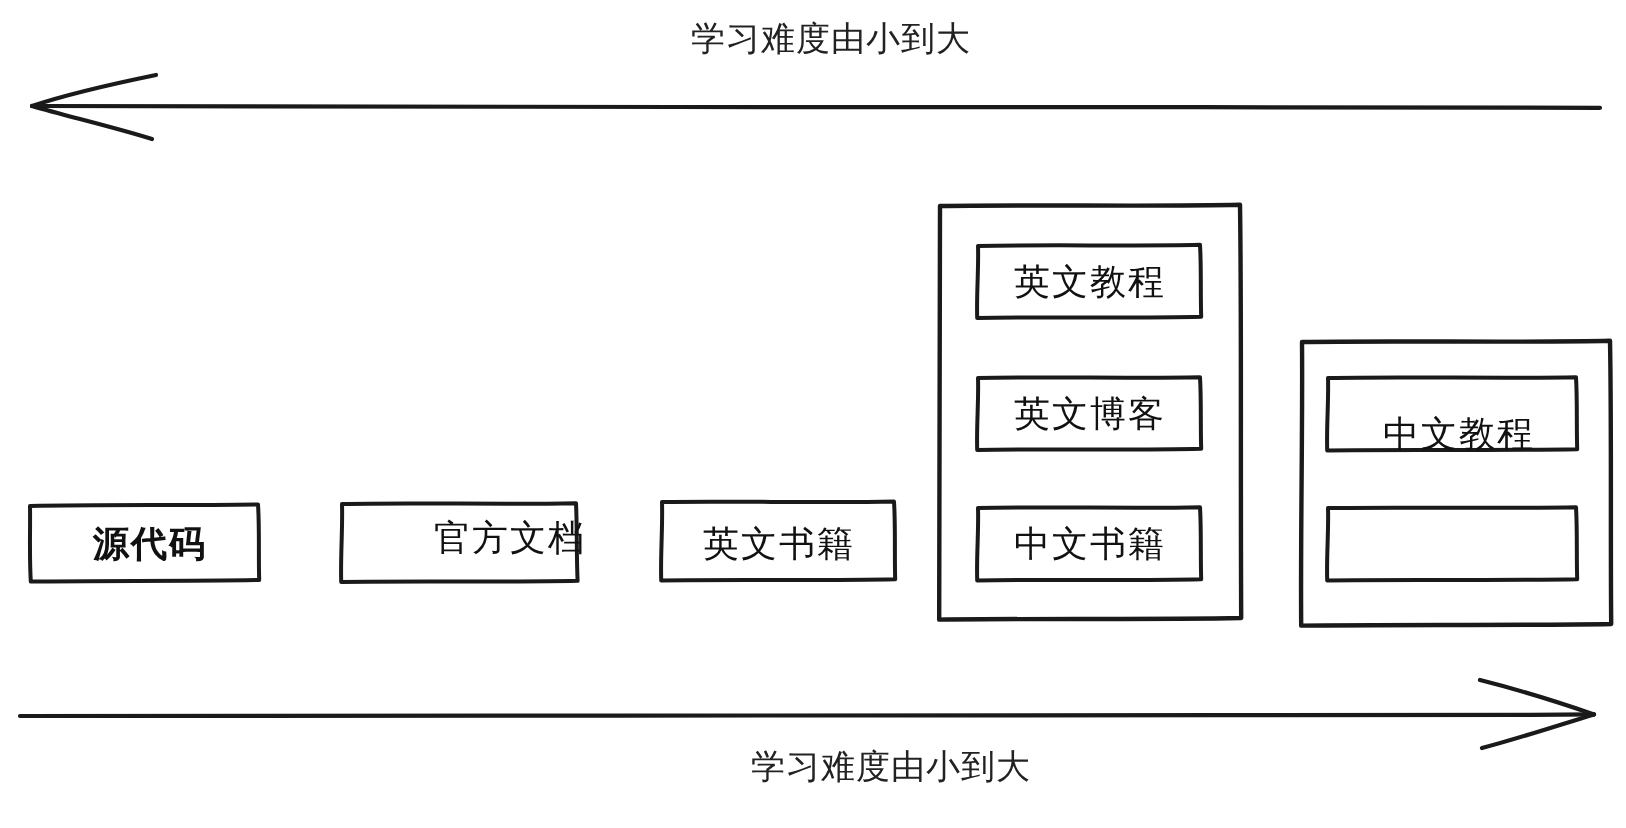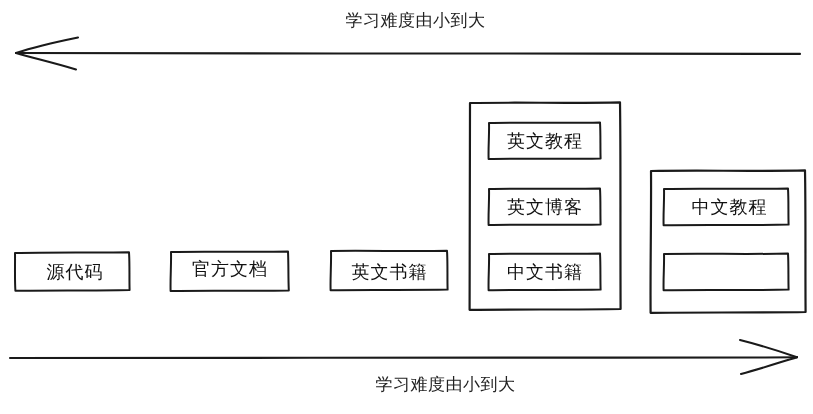--- a/index.html
+++ b/index.html
@@ -139,28 +139,28 @@
     </g>
 
     <g fill="#ffffff" stroke="#1a1a1a" stroke-width="2" stroke-linejoin="round">
       <path d="M 664 254 C 700 253.4, 753 254.4, 788 253.6
                C 788.7 265, 788.2 278, 788.6 289.6
                C 753 290.4, 700 289.6, 663.6 290.2
                C 663.2 278, 664.4 265, 664 254 Z"></path>
     </g>
   </svg>
 
-  <div class="node-label" style="left:15px; top:252px; width:120px; height:39px;">源代码</div>
+  <div class="node-label" style="left:15px; top:252px; width:120px; height:39px;font-weight:bold;">源代码</div>
 
-  <div class="node-label" style="left:171px; top:251px; width:118px; height:36px;">官方文档</div>
+  <div class="node-label" style="left:171px; top:251px; width:118px; height:36px;padding-left:25px;">官方文档</div>
 
   <div class="node-label" style="left:331px; top:250px; width:117px; height:44px;">英文书籍</div>
 
   <div class="node-label" style="left:489px; top:122px; width:112px; height:37px;">英文教程</div>
 
   <div class="node-label" style="left:489px; top:253px; width:112px; height:37px;">中文书籍</div>
 
   <div class="node-label" style="left:489px; top:188px; width:112px; height:37px;">英文博客</div>
 
-  <div class="node-label" style="left:664px; top:188px; width:131px; height:37px;">中文教程</div>
+  <div class="node-label" style="left:664px; top:198px; width:131px; height:37px;">中文教程</div>
 
 
 </div>
 
 </body></html>

